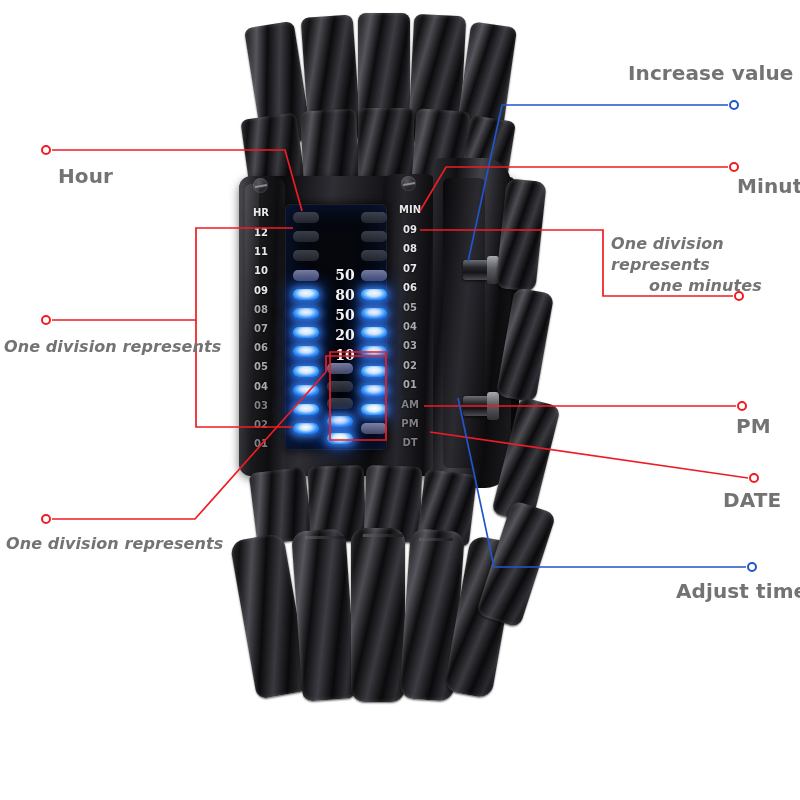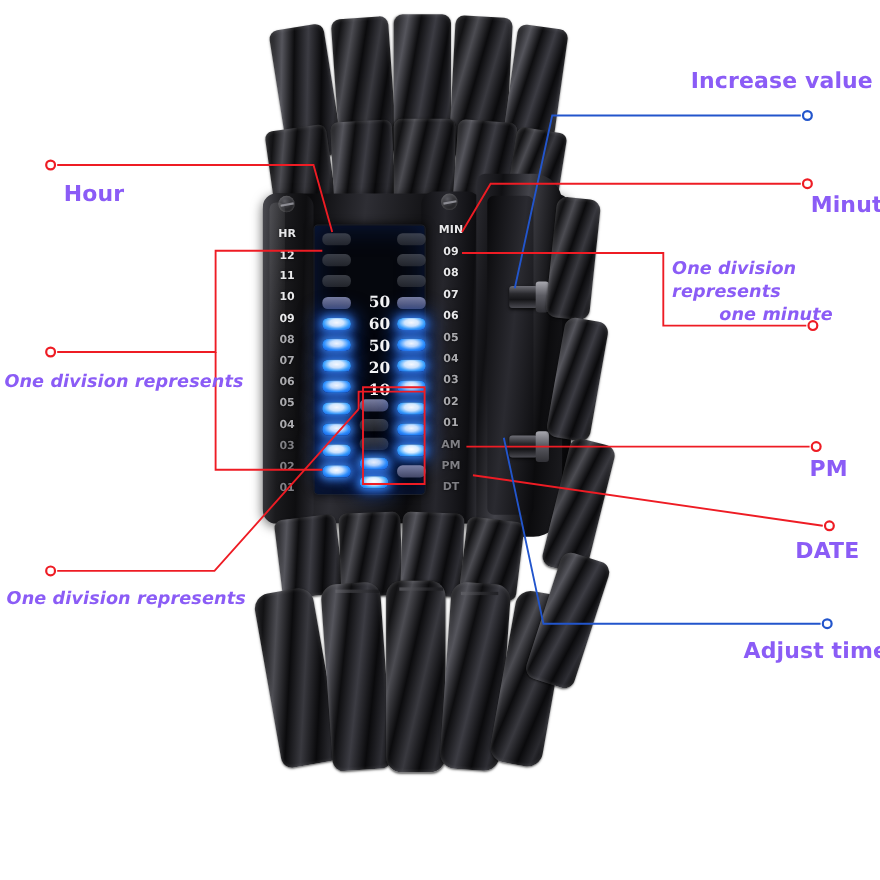--- a/index.html
+++ b/index.html
@@ -1,21 +1,21 @@
 <!DOCTYPE html>
 <html><head>
 <meta charset="utf-8">
 <style>
   html,body{margin:0;padding:0;background:#fff;}
   body{width:800px;height:800px;font-family:"Liberation Sans",sans-serif;}
   #stage{position:relative;width:800px;height:800px;background:#ffffff;overflow:hidden;}
 
   
   .anno{position:absolute;font-family:"DejaVu Sans","Liberation Sans",sans-serif;
-        font-weight:700;color:#8b5cf6;letter-spacing:.1px;white-space:nowrap;line-height:1.32;}
+        font-weight:700;color:#737373;letter-spacing:.1px;white-space:nowrap;line-height:1.32;}
   .anno.big{font-size:20px;}
   .anno.mid{font-size:16px;font-style:italic;}
   .anno.two{white-space:normal;}
 
   
   #lines{position:absolute;left:0;top:0;width:800px;height:800px;}
 
   
   #watch{position:absolute;left:205px;top:8px;width:360px;height:740px;}
 
@@ -143,21 +143,21 @@
         <div class="led on" style="top: 115.2px;"></div>
         <div class="led on2" style="top: 134.4px;"></div>
         <div class="led on" style="top: 153.6px;"></div>
         <div class="led on2" style="top: 172.8px;"></div>
         <div class="led on" style="top: 192px;"></div>
         <div class="led dim" style="top: 211.2px;"></div>
       </div>
 
     <div class="centerlabels" id="tens-labels" style="left:118px;top:260px;width:44px;">
         <span class="c" style="margin-top: 0px;">50</span>
-        <span class="c" style="margin-top: 6px;">60</span>
+        <span class="c" style="margin-top: 6px;">80</span>
         <span class="c" style="margin-top: 6px;">50</span>
         <span class="c" style="margin-top: 6px;">20</span>
         <span class="c" style="margin-top: 6px;">10</span>
       </div>
 
     <div class="scalecol" id="hr-scale" style="left:40px;top:200px;width:32px;">
         <span class="s">HR</span>
         <span class="s" style="margin-top: 10px;">12</span>
         <span class="s" style="margin-top: 9.2px;">11</span>
         <span class="s" style="margin-top: 9.2px;">10</span>
@@ -274,21 +274,21 @@
         <div>One division represents</div>
       </div>
       <div class="anno big" style="left: 628px; top: 60px;">
         <div>Increase value</div>
       </div>
       <div class="anno big" style="left: 737px; top: 173px;">
         <div>Minute</div>
       </div>
       <div class="anno mid two" style="left: 611px; top: 233px;">
         <div>One division represents</div>
-        <div style="text-align: center;">one minute</div>
+        <div style="text-align: center;">one minutes</div>
       </div>
       <div class="anno big" style="left: 736px; top: 413px;">
         <div>PM</div>
       </div>
       <div class="anno big" style="left: 723px; top: 487px;">
         <div>DATE</div>
       </div>
       <div class="anno big" style="left: 676px; top: 578px;">
         <div>Adjust time</div>
       </div>

